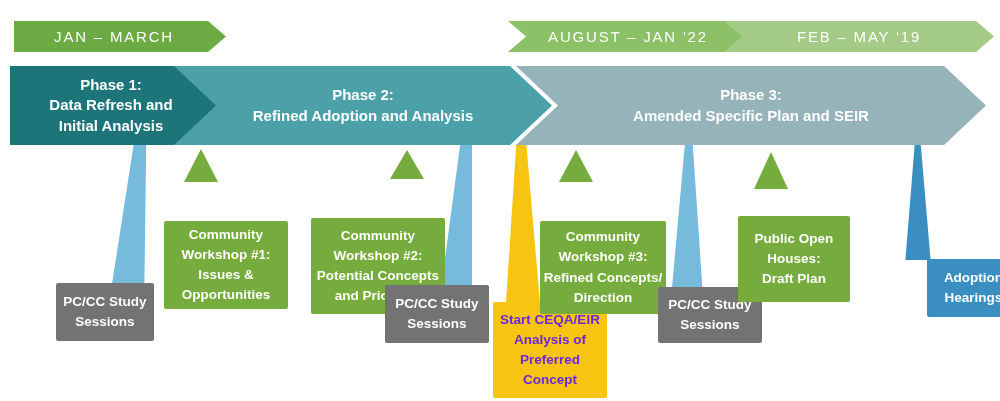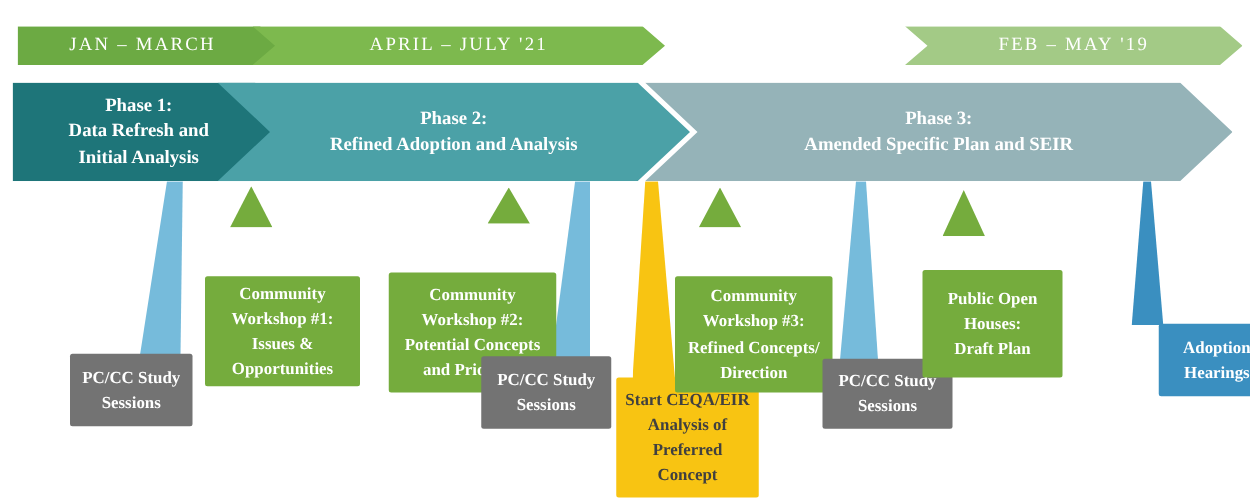--- a/index.html
+++ b/index.html
@@ -1,18 +1,18 @@
 <!DOCTYPE html>
 <html><head>
 <meta charset="utf-8">
 <style>
   html,body{margin:0;padding:0;background:#ffffff;}
   .canvas{
     position:relative;width:1000px;height:401px;background:#ffffff;overflow:hidden;
-    font-family:Liberation Serif, serif;
+    font-family:Liberation Sans, sans-serif;
   }
   
   .seg{
     position:absolute;top:21px;height:31px;
     display:flex;align-items:center;justify-content:center;
     color:#ffffff;font-size:15px;letter-spacing:1.8px;white-space:nowrap;
   }
   .seg-point{clip-path:polygon(0 0,calc(100% - 18px) 0,100% 50%,calc(100% - 18px) 100%,0 100%);padding-right:12px;}
   .seg-notch{clip-path:polygon(0 0,calc(100% - 18px) 0,100% 50%,calc(100% - 18px) 100%,0 100%,18px 50%);padding-left:6px;padding-right:6px;}
   .seg1{left:14px;width:200px;background:#6caa43;}
@@ -34,21 +34,21 @@
       clip-path:polygon(0 0,calc(100% - 42px) 0,100% 50%,calc(100% - 42px) 100%,0 100%,42px 50%);justify-content:center;}
   
   .callout{
     position:absolute;border-radius:2px;
     display:flex;align-items:center;justify-content:center;text-align:center;
     font-size:13.5px;font-weight:bold;line-height:1.5;color:#ffffff;white-space:pre-line;
   }
   .green{background:#75ac3d;margin-top:40px;}
   .lblue{background:#737373;}
   .dblue{background:#3a8fc0;}
-  .yellow{background:#f8c412;color:#404040;}
+  .yellow{background:#f8c412;color:#6d28d9;}
   
   .tri{position:absolute;clip-path:polygon(50% 0,100% 100%,0 100%);background:#75ac3d;}
   .tri-cw1{left:184px;top:149px;width:34px;height:33px;}
   .tri-cw2{left:390px;top:150px;width:34px;height:29px;}
   .tri-cw3{left:559px;top:150px;width:34px;height:32px;}
   .tri-poh{left:754px;top:152px;width:34px;height:37px;}
   
   .spike{position:absolute;}
   .spike-pc1{left:112px;top:145px;width:36px;height:139px;background:#76bbdb;
              clip-path:polygon(60% 0,95% 0,90% 100%,0 100%);}
@@ -72,22 +72,22 @@
   .box-adopt{left:927px;top:259px;width:93px;height:58px;align-items:center;}
 </style>
 </head>
 <body>
 
 <div class="canvas">
 
   <div class="seg seg-point seg1">
     <span>JAN – MARCH</span>
   </div>
-  <div class="seg seg-notch seg2">
-    <span>APRIL – JULY '21</span>
+  <div class="seg seg-notch seg3">
+    <span>AUGUST – JAN '22</span>
   </div>
   <div class="seg seg-notch seg4">
     <span>FEB – MAY '19</span>
   </div>
 
   <div class="phase p1">
     <span>Phase 1:
 Data Refresh and
 Initial Analysis</span>
   </div>

